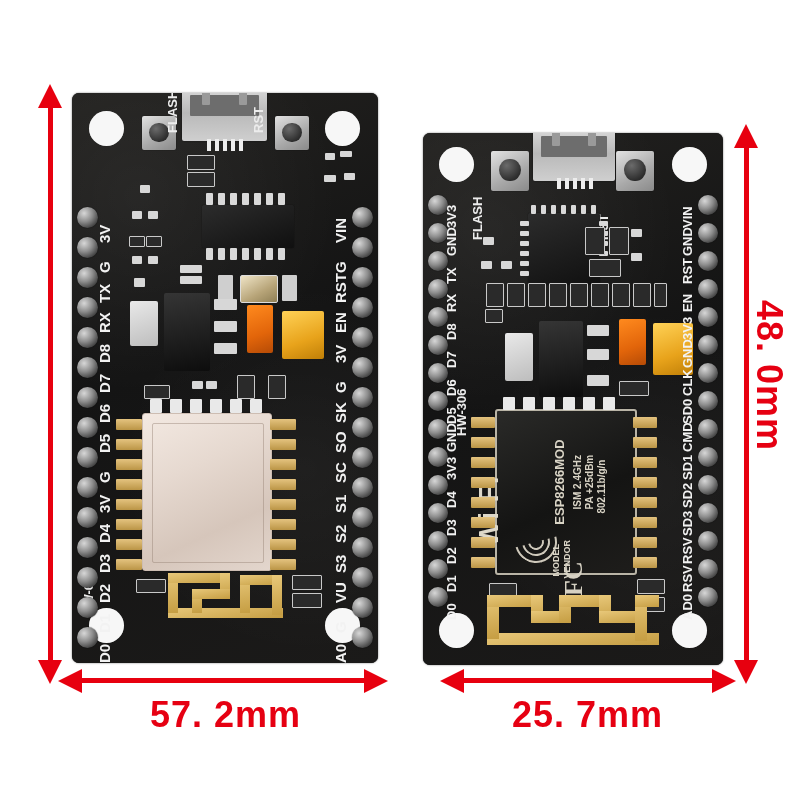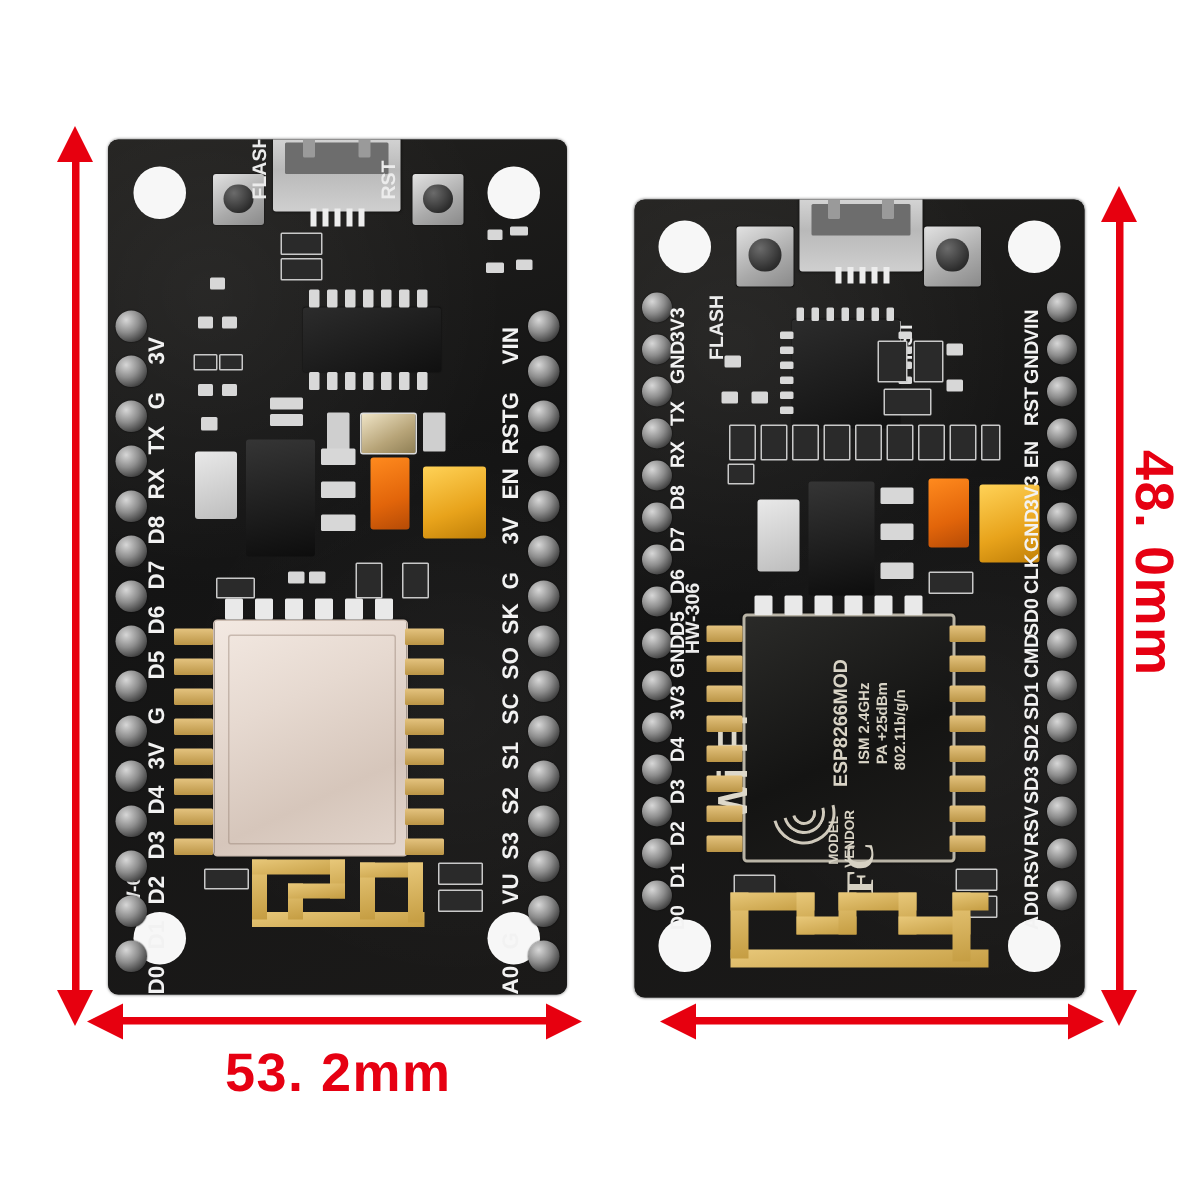--- a/index.html
+++ b/index.html
@@ -563,24 +563,25 @@
     </div>
 
   <div class="dim-line" style="left:48px;top:100px;width:5px;height:570px;"></div>
   <div class="arrow" style="left:38px;top:84px;border-left:12px solid transparent;border-right:12px solid transparent;border-bottom:24px solid #e7000f;"></div>
   <div class="arrow" style="left:38px;top:660px;border-left:12px solid transparent;border-right:12px solid transparent;border-top:24px solid #e7000f;"></div>
   <div class="dim-text" style="left:8px;top:470px;font-size:36px;transform:rotate(-90deg);transform-origin:left bottom;">57. 8mm</div>
 
   <div class="dim-line" style="left:78px;top:678px;width:292px;height:5px;"></div>
   <div class="arrow" style="left:58px;top:669px;border-top:12px solid transparent;border-bottom:12px solid transparent;border-right:24px solid #e7000f;"></div>
   <div class="arrow" style="left:364px;top:669px;border-top:12px solid transparent;border-bottom:12px solid transparent;border-left:24px solid #e7000f;"></div>
-  <div class="dim-text" style="left:150px;top:694px;font-size:36px;">53. 2mm</div>
+  <div class="dim-text" style="left:150px;top:694px;font-size:36px;">57. 2mm</div>
 
   <div class="dim-line" style="left:744px;top:140px;width:5px;height:530px;"></div>
   <div class="arrow" style="left:734px;top:124px;border-left:12px solid transparent;border-right:12px solid transparent;border-bottom:24px solid #e7000f;"></div>
   <div class="arrow" style="left:734px;top:660px;border-left:12px solid transparent;border-right:12px solid transparent;border-top:24px solid #e7000f;"></div>
   <div class="dim-text" style="left:790px;top:300px;font-size:36px;transform:rotate(90deg);transform-origin:left top;">48. 0mm</div>
 
   <div class="dim-line" style="left:460px;top:678px;width:258px;height:5px;"></div>
   <div class="arrow" style="left:440px;top:669px;border-top:12px solid transparent;border-bottom:12px solid transparent;border-right:24px solid #e7000f;"></div>
   <div class="arrow" style="left:712px;top:669px;border-top:12px solid transparent;border-bottom:12px solid transparent;border-left:24px solid #e7000f;"></div>
+  <div class="dim-text" style="left:512px;top:694px;font-size:36px;">25. 7mm</div>
 
 </div>
 
 </body></html>

